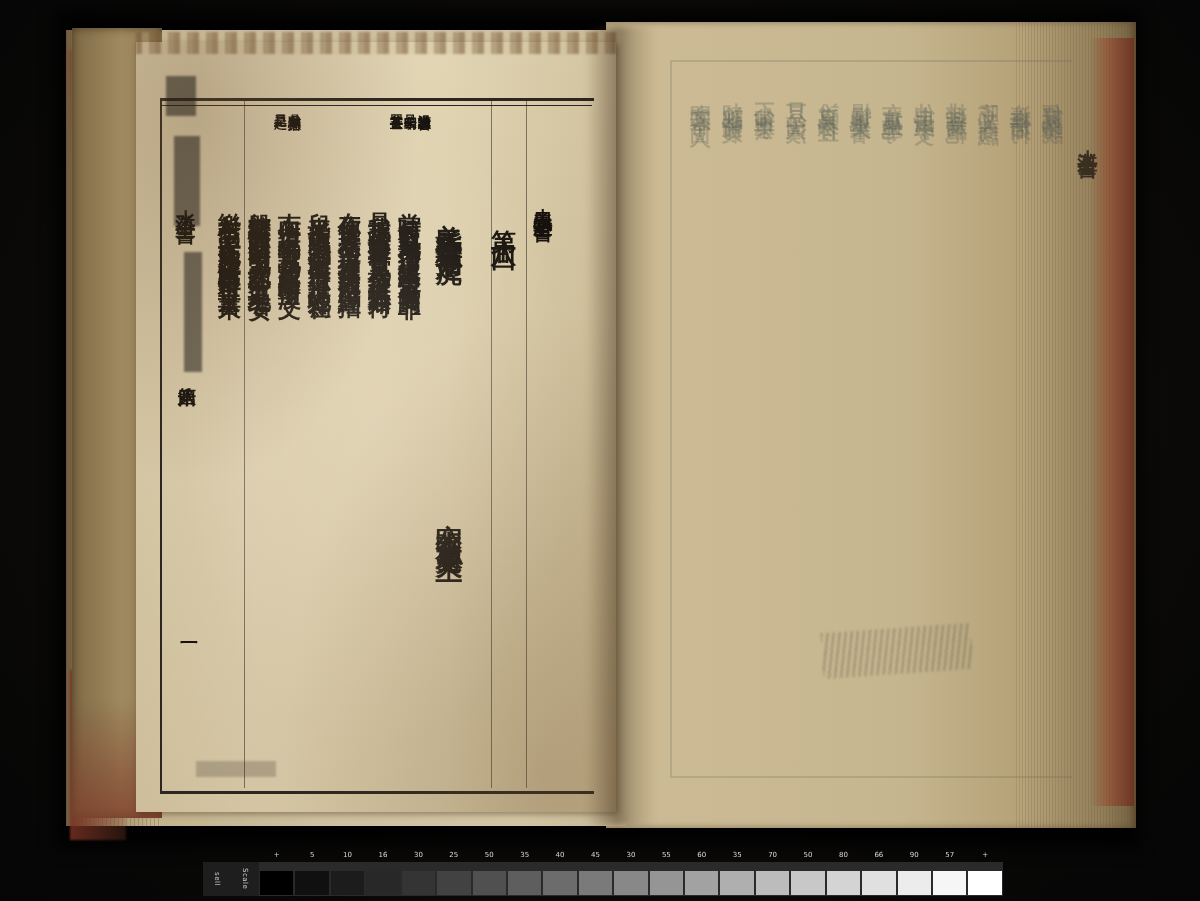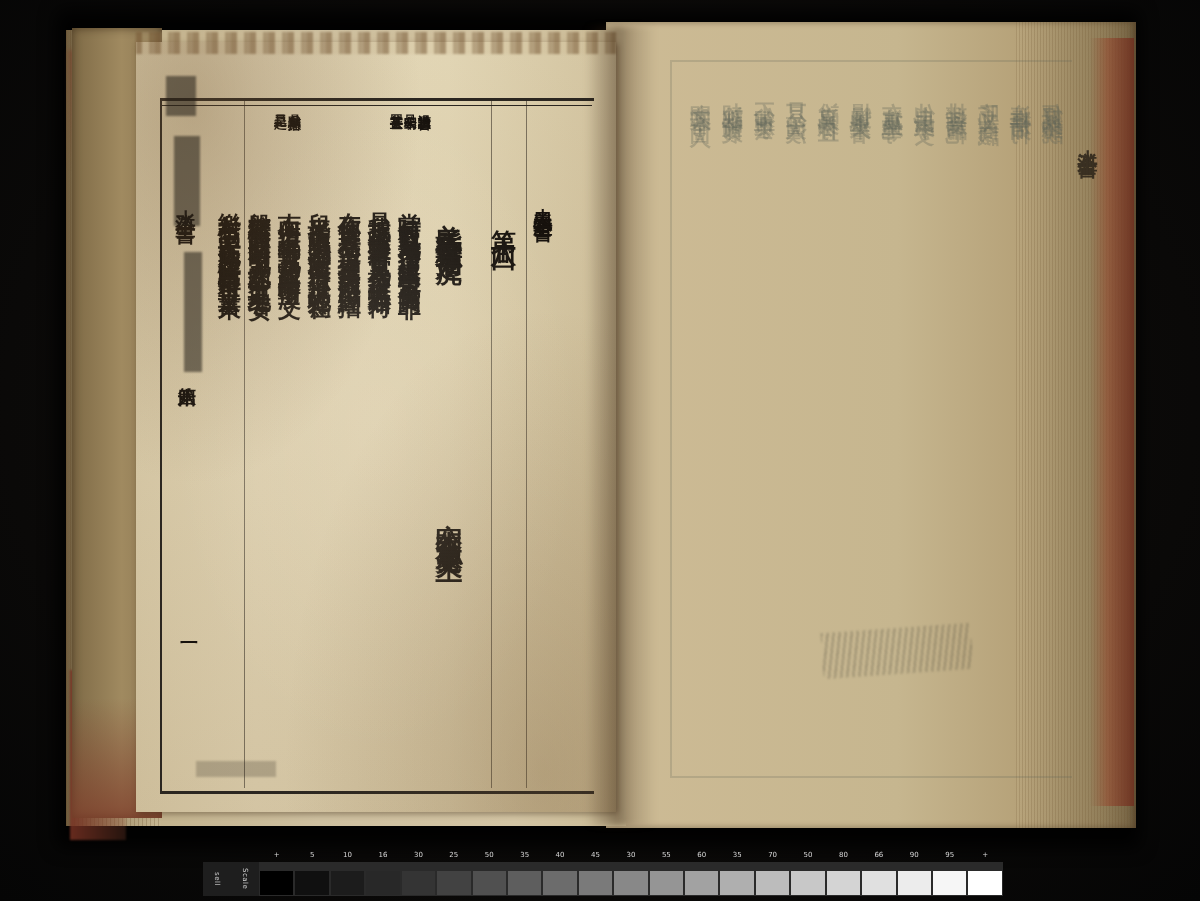--- a/index.html
+++ b/index.html
@@ -523,21 +523,21 @@
         </div>
         <div class="patch">
           <span>66</span>
           <i style="background: rgb(224, 224, 224);"></i>
         </div>
         <div class="patch">
           <span>90</span>
           <i style="background: rgb(236, 236, 236);"></i>
         </div>
         <div class="patch">
-          <span>95</span>
+          <span>57</span>
           <i style="background: rgb(246, 246, 246);"></i>
         </div>
         <div class="patch">
           <span>+</span>
           <i style="background: rgb(255, 255, 255);"></i>
         </div>
       </div>
   </div>
 </div>
 

